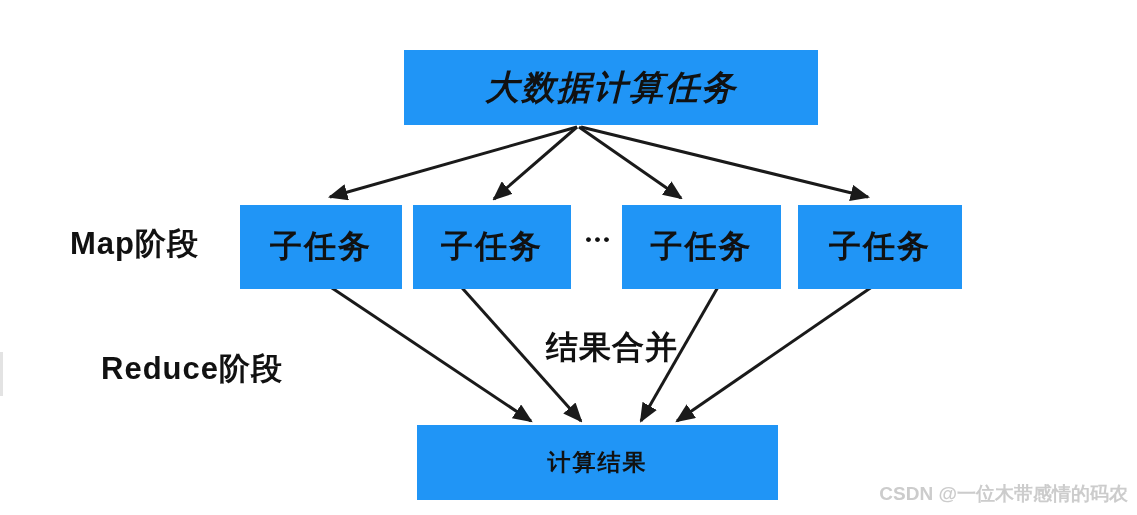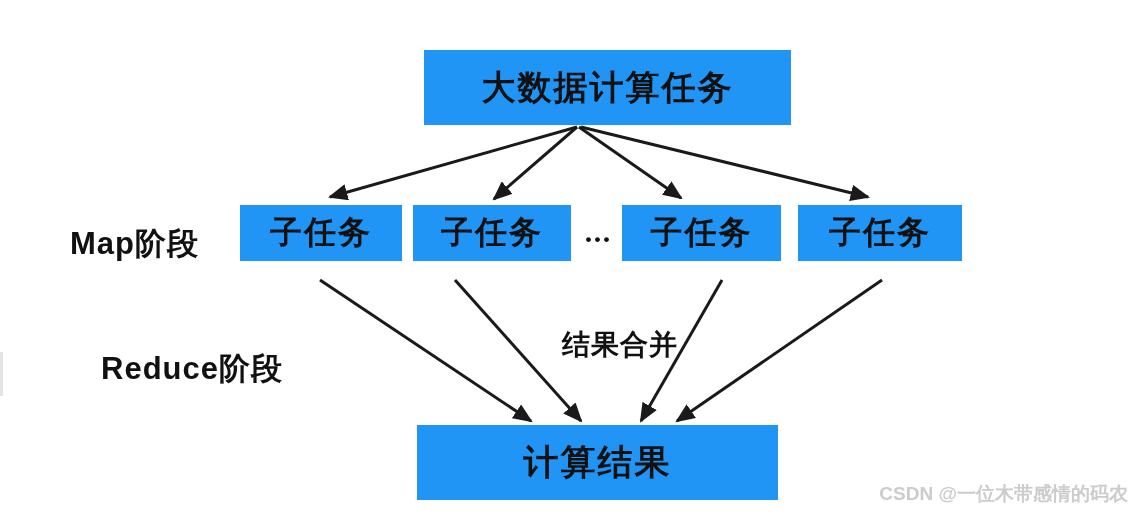--- a/index.html
+++ b/index.html
@@ -26,27 +26,27 @@
     position: absolute;
     background: var(--node-fill, #2095F6);
     color: #111111;
     display: flex;
     align-items: center;
     justify-content: center;
     font-weight: 700;
     letter-spacing: 2px;
     box-sizing: border-box;
   }
-  .node-root    { left: 424px; top: 50px;  width: 367px; height: 75px; font-size: 34px; }
-  .node-sub     { top: 205px; height: 56px; font-size: 32px; }
+  .node-root    { left: 404px; top: 50px;  width: 414px; height: 75px; font-size: 34px; font-style: italic; }
+  .node-sub     { top: 205px; height: 84px; font-size: 32px; }
   .node-sub-1   { left: 240px; width: 162px; }
   .node-sub-2   { left: 413px; width: 158px; }
   .node-sub-3   { left: 622px; width: 159px; }
   .node-sub-4   { left: 798px; width: 164px; }
-  .node-result  { left: 417px; top: 425px; width: 361px; height: 75px; font-size: 35px; }
+  .node-result  { left: 417px; top: 425px; width: 361px; height: 75px; font-size: 23px; }
   .ellipsis {
     position: absolute;
     left: 575px; top: 226px;
     width: 48px; height: 28px;
     display: flex; align-items: center; justify-content: center;
     font-size: 17px;
     letter-spacing: 3px;
     font-weight: 900;
     color: #111111;
   }
@@ -57,24 +57,24 @@
     font-size: 31px;
     letter-spacing: 1px;
     white-space: nowrap;
   }
   .phase-label-map    { left: 70px; top: 223px; }
   .phase-label-reduce { left: 62px; top: 348px; margin-left: 39px; }
   .merge-label {
     position: absolute;
     left: 546px; top: 326px;
     width: 132px;
-    text-align: right;
+    text-align: left;
     color: #111111;
     font-weight: 700;
-    font-size: 28px;
+    font-size: 32px;
     letter-spacing: 1px;
     white-space: nowrap;
   }
   .watermark {
     position: absolute;
     right: 9px;
     top: 481px;
     font-size: 19px;
     font-weight: 700;
     color: var(--watermark-color, #cccccc);

